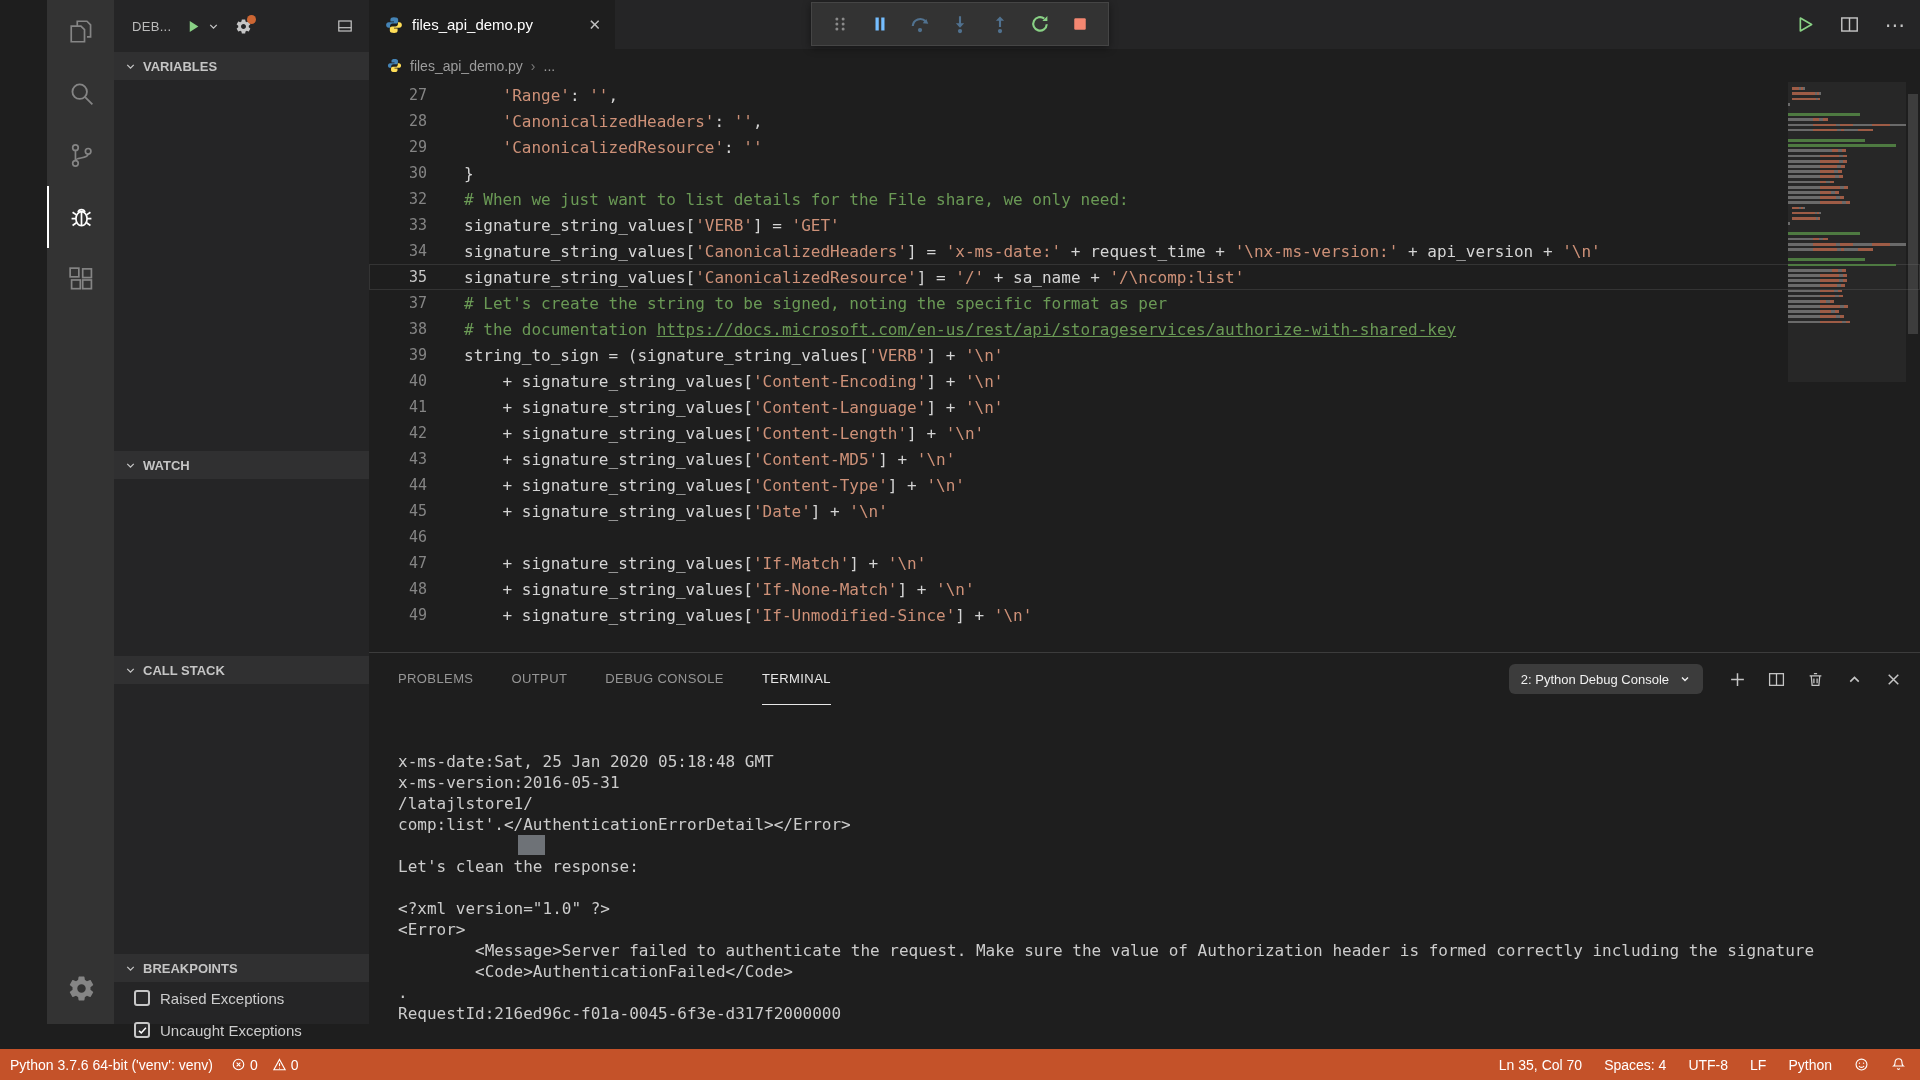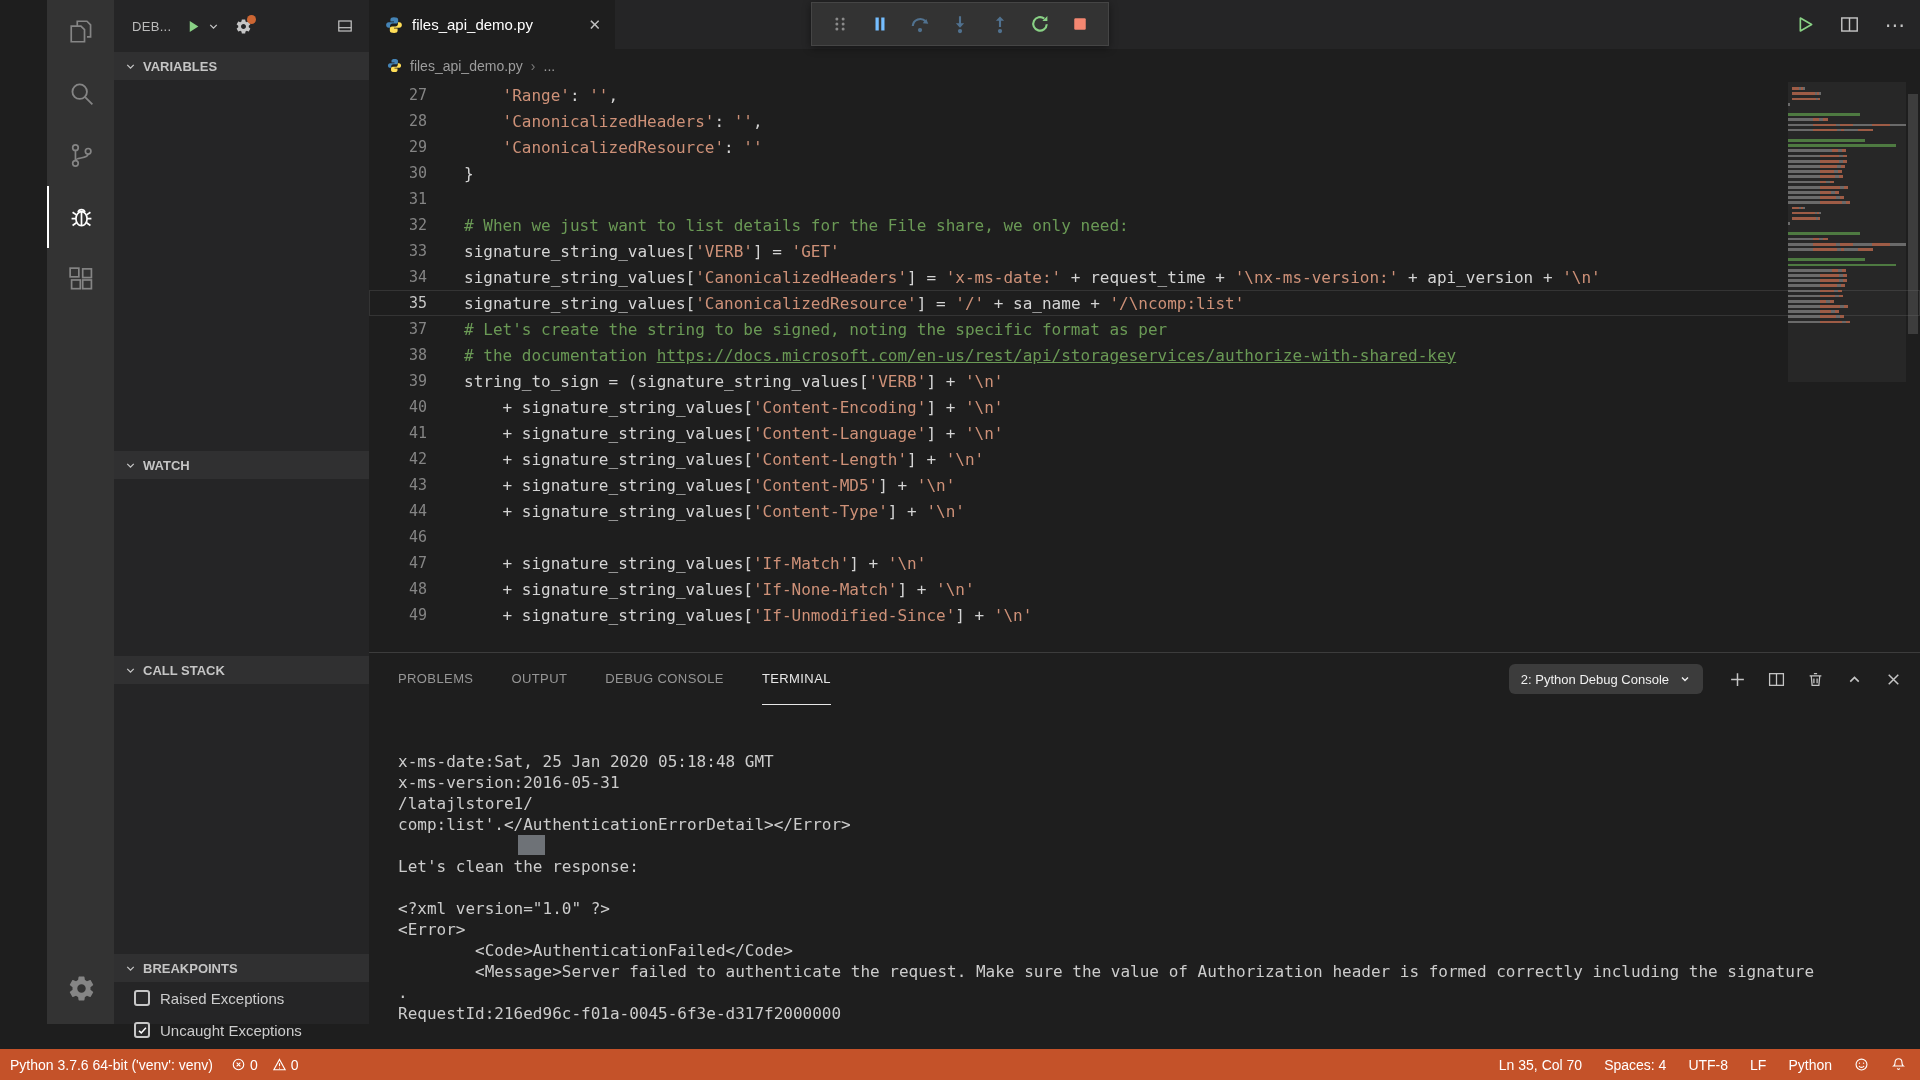--- a/index.html
+++ b/index.html
@@ -270,24 +270,20 @@
             </div>
             <div class="code-line" data-interactable="true">
               <span class="ln" data-interactable="true">29</span>
               <span class="code-text" data-interactable="false"><span class="tok-plain">    </span><span class="tok-string">'CanonicalizedResource'</span><span class="tok-plain">: </span><span class="tok-string">''</span></span>
             </div>
             <div class="code-line" data-interactable="true">
               <span class="ln" data-interactable="true">30</span>
               <span class="code-text" data-interactable="false"><span class="tok-plain">}</span></span>
             </div>
             <div class="code-line" data-interactable="true">
-              <span class="ln" data-interactable="true">31</span>
-              <span class="code-text" data-interactable="false"></span>
-            </div>
-            <div class="code-line" data-interactable="true">
               <span class="ln" data-interactable="true">32</span>
               <span class="code-text" data-interactable="false"><span class="tok-comment"># When we just want to list details for the File share, we only need:</span></span>
             </div>
             <div class="code-line" data-interactable="true">
               <span class="ln" data-interactable="true">33</span>
               <span class="code-text" data-interactable="false"><span class="tok-plain">signature_string_values[</span><span class="tok-string">'VERB'</span><span class="tok-plain">] = </span><span class="tok-string">'GET'</span></span>
             </div>
             <div class="code-line" data-interactable="true">
               <span class="ln" data-interactable="true">34</span>
               <span class="code-text" data-interactable="false"><span class="tok-plain">signature_string_values[</span><span class="tok-string">'CanonicalizedHeaders'</span><span class="tok-plain">] = </span><span class="tok-string">'x-ms-date:'</span><span class="tok-plain"> + request_time + </span><span class="tok-string">'\nx-ms-version:'</span><span class="tok-plain"> + api_version + </span><span class="tok-string">'\n'</span></span>
@@ -320,20 +316,24 @@
               <span class="ln" data-interactable="true">42</span>
               <span class="code-text" data-interactable="false"><span class="tok-plain">    + signature_string_values[</span><span class="tok-string">'Content-Length'</span><span class="tok-plain">] + </span><span class="tok-string">'\n'</span></span>
             </div>
             <div class="code-line" data-interactable="true">
               <span class="ln" data-interactable="true">43</span>
               <span class="code-text" data-interactable="false"><span class="tok-plain">    + signature_string_values[</span><span class="tok-string">'Content-MD5'</span><span class="tok-plain">] + </span><span class="tok-string">'\n'</span></span>
             </div>
             <div class="code-line" data-interactable="true">
               <span class="ln" data-interactable="true">44</span>
               <span class="code-text" data-interactable="false"><span class="tok-plain">    + signature_string_values[</span><span class="tok-string">'Content-Type'</span><span class="tok-plain">] + </span><span class="tok-string">'\n'</span></span>
+            </div>
+            <div class="code-line" data-interactable="true">
+              <span class="ln" data-interactable="true">45</span>
+              <span class="code-text" data-interactable="false"><span class="tok-plain">    + signature_string_values[</span><span class="tok-string">'Date'</span><span class="tok-plain">] + </span><span class="tok-string">'\n'</span></span>
             </div>
             <div class="code-line" data-interactable="true">
               <span class="ln" data-interactable="true">46</span>
             </div>
             <div class="code-line" data-interactable="true">
               <span class="ln" data-interactable="true">47</span>
               <span class="code-text" data-interactable="false"><span class="tok-plain">    + signature_string_values[</span><span class="tok-string">'If-Match'</span><span class="tok-plain">] + </span><span class="tok-string">'\n'</span></span>
             </div>
             <div class="code-line" data-interactable="true">
               <span class="ln" data-interactable="true">48</span>
@@ -635,22 +635,22 @@
           <div data-interactable="false">
               <div class="term-line" data-interactable="false">x-ms-date:Sat, 25 Jan 2020 05:18:48 GMT</div>
               <div class="term-line" data-interactable="false">x-ms-version:2016-05-31</div>
               <div class="term-line" data-interactable="false">/latajlstore1/</div>
               <div class="term-line" data-interactable="false">comp:list'.&lt;/AuthenticationErrorDetail&gt;&lt;/Error&gt;</div>
               <div class="term-line" data-interactable="false"> </div>
               <div class="term-line" data-interactable="false">Let's clean the response:</div>
               <div class="term-line" data-interactable="false"> </div>
               <div class="term-line" data-interactable="false">&lt;?xml version="1.0" ?&gt;</div>
               <div class="term-line" data-interactable="false">&lt;Error&gt;</div>
+              <div class="term-line" data-interactable="false">        &lt;Message&gt;Server failed to authenticate the request. Make sure the value of Authorization header is formed correctly including the signature</div>
               <div class="term-line" data-interactable="false">        &lt;Code&gt;AuthenticationFailed&lt;/Code&gt;</div>
-              <div class="term-line" data-interactable="false">        &lt;Message&gt;Server failed to authenticate the request. Make sure the value of Authorization header is formed correctly including the signature</div>
               <div class="term-line" data-interactable="false">.</div>
               <div class="term-line" data-interactable="false">RequestId:216ed96c-f01a-0045-6f3e-d317f2000000</div>
             </div>
           <div class="terminal-cursor" data-interactable="false"></div>
         </div>
       </div>
     </div>
   </div>
 
   <div class="debug-toolbar" data-interactable="false">

